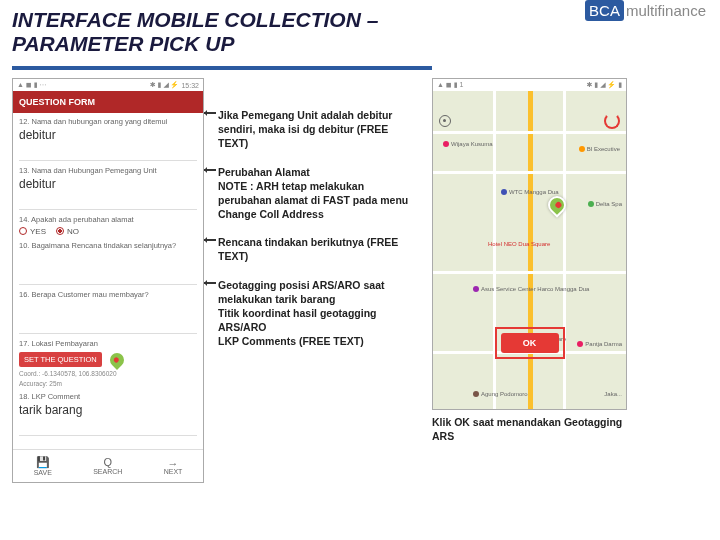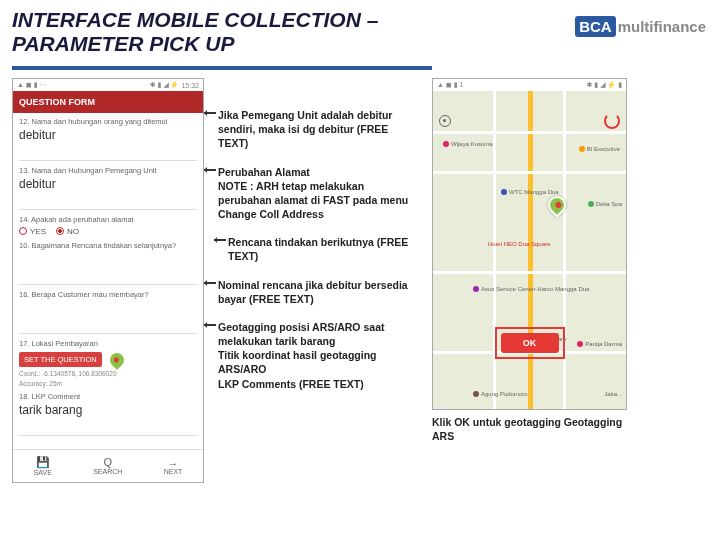--- a/index.html
+++ b/index.html
@@ -1,19 +1,19 @@
 <!DOCTYPE html>
 <html><head>
 <meta charset="utf-8">
 <style>
 *{box-sizing:border-box;margin:0;padding:0}
 body{width:720px;height:540px;font-family:Arial,sans-serif;background:#fff;position:relative;overflow:hidden}
 .slide{width:100%;height:100%;padding:8px 12px}
 .title{font-size:21px;font-weight:bold;font-style:italic;color:#1a1a3e;border-bottom:4px solid #2c5aa0;display:inline-block;padding-bottom:10px;margin-bottom:2px;width:420px}
-.logo{position:absolute;top:18px;right:14px;font-size:15px;color:#2c5aa0;font-weight:bold}
+.logo{position:absolute;top:2px;right:14px;font-size:15px;color:#2c5aa0;font-weight:normal}
 .logo .b{background:#2c5aa0;color:#fff;padding:2px 4px;border-radius:3px;margin-right:2px}
 .logo .m{color:#888}
 .content{display:flex;gap:14px;margin-top:6px}
 .phone{width:192px;border:1px solid #aaa;font-size:8px}
 .statusbar{background:#fff;display:flex;justify-content:space-between;padding:2px 4px;font-size:7px;color:#888}
 .statusbar .r{display:flex;gap:2px;align-items:center}
 .appbar{background:#b02828;color:#fff;padding:6px;font-size:9px;font-weight:bold}
 .form{padding:4px 6px;color:#555}
 .q{margin-bottom:5px}
 .qlabel{font-size:7.5px;color:#666;margin-bottom:2px}
@@ -118,22 +118,21 @@
         <div class="bicon"><span class="ic">💾</span><span>SAVE</span></div>
         <div class="bicon"><span class="ic">Q</span><span>SEARCH</span></div>
         <div class="bicon"><span class="ic">→</span><span>NEXT</span></div>
       </div>
     </div>
 
     <div class="notes">
       <div class="note"><span class="arrow"></span><span>Jika Pemegang Unit adalah debitur sendiri, maka isi dg debitur (FREE TEXT)</span></div>
       <div class="note" style="white-space:pre-line"><span class="arrow"></span><span>Perubahan Alamat
 NOTE : ARH tetap melakukan perubahan alamat di FAST pada menu Change Coll Address</span></div>
-      <div class="note" style="margin-left:10px"><span class="arrow"></span><span>Rencana tindakan berikutnya (FREE TEXT)</span></div>
-      <div class="note"><span class="arrow"></span><span>Nominal rencana jika debitur bersedia bayar (FREE TEXT)</span></div>
+      <div class="note" style=""><span class="arrow"></span><span>Rencana tindakan berikutnya (FREE TEXT)</span></div>
       <div class="note" style="white-space:pre-line"><span class="arrow"></span><span>Geotagging posisi ARS/ARO saat melakukan tarik barang
 Titik koordinat hasil geotagging ARS/ARO
 LKP Comments (FREE TEXT)</span></div>
     </div>
 
     <div>
       <div class="phone2">
         <div class="statusbar">
           <span>▲ ◼ ▮ <span>1</span></span>
           <span class="r">✱ ▮ ◢ ⚡ ▮</span>
@@ -160,16 +159,16 @@
           <div class="poi" style="top:300px;left:40px"><span class="pdot" style="background:#795548"></span><span>Agung Podomoro</span></div>
           <div class="poi" style="top:355px;left:10px"><span>Gn. Sahari Utara</span></div>
           <div class="poi" style="top:320px;left:90px"><span class="pdot" style="background:#607d8b"></span><span>PT. Securindo Packat...</span></div>
           <div class="poi" style="top:300px;right:4px"><span>Jaka...</span></div>
           <div class="mappin"></div>
           <div class="okbox">
             <div class="okbtn">OK</div>
           </div>
         </div>
       </div>
-      <div class="bignote">Klik OK untuk geotagging Geotagging ARS</div>
+      <div class="bignote">Klik OK saat menandakan Geotagging ARS</div>
     </div>
   </div>
 </div>
 
 </body></html>

